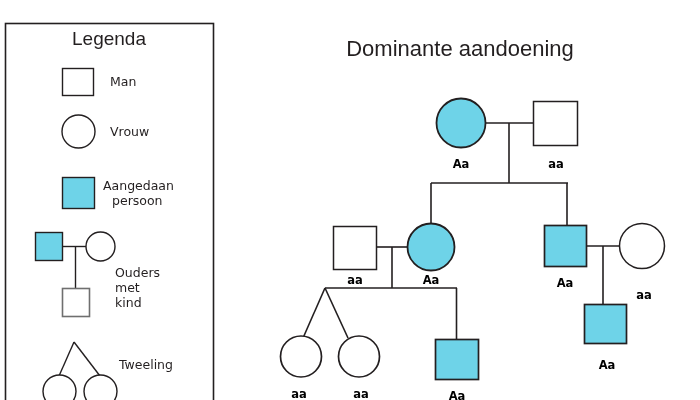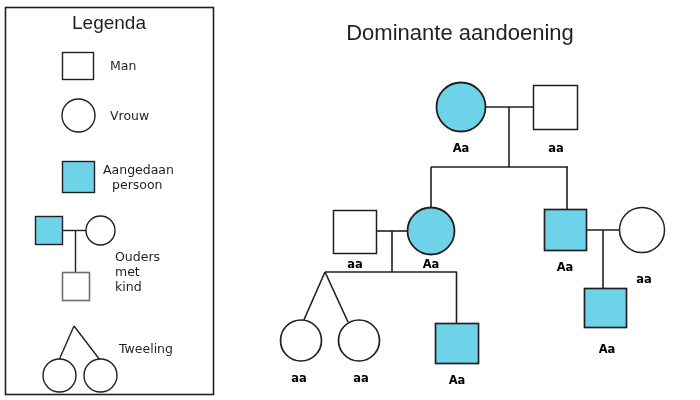--- a/index.html
+++ b/index.html
@@ -9,21 +9,21 @@
   }
   body {
     width: 700px;
     height: 400px;
     position: relative;
     overflow: hidden;
     font-family: "DejaVu Sans", sans-serif;
   }
   #root {
     position: absolute;
-    left: 0; top: 0;
+    left: 0; top: 16px;
     width: 700px;
     height: 298px;
   }
   svg#canvas {
     position: absolute;
     left: 0; top: 0;
     width: 700px;
     height: 400px;
     display: block;
   }

